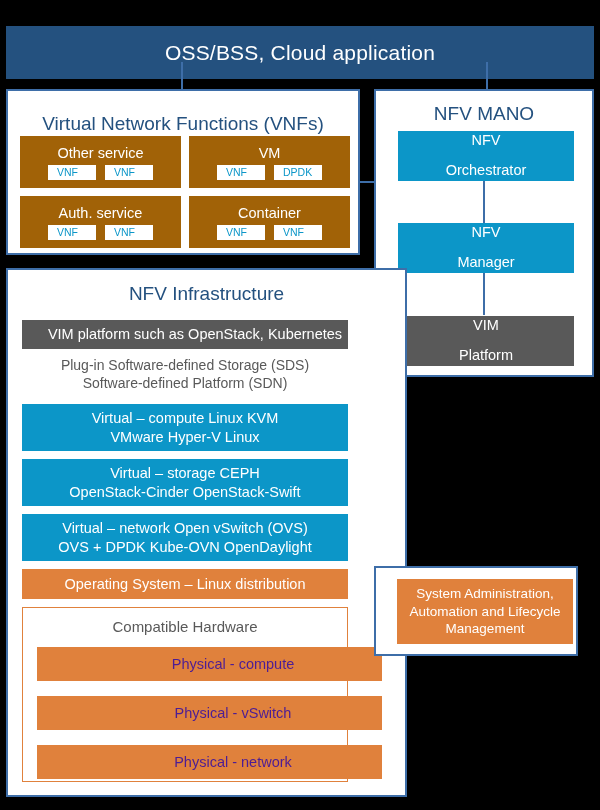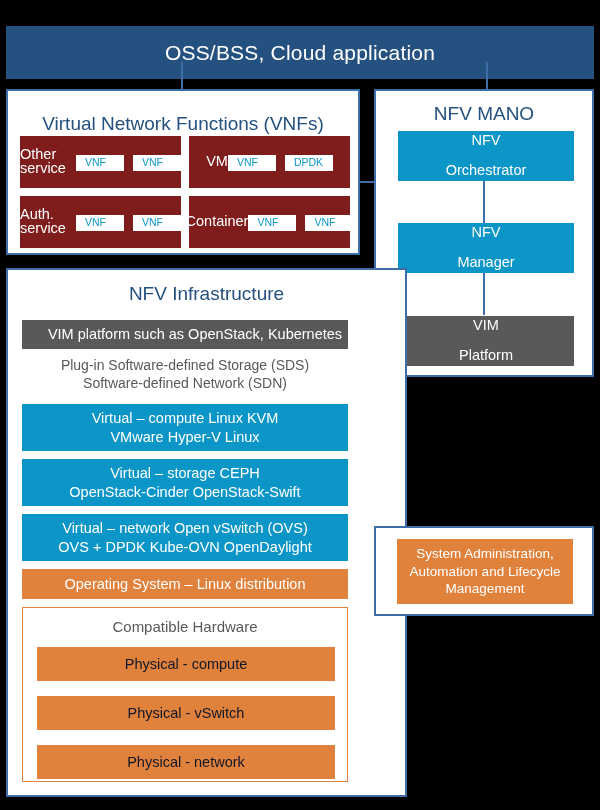--- a/index.html
+++ b/index.html
@@ -66,24 +66,24 @@
     left: 12px;
     top: 45px;
     width: 330px;
     display: flex;
     flex-wrap: wrap;
     gap: 8px 8px;
   }
   .vnf-card {
     width: 161px;
     height: 52px;
-    background: #7f1d1d;
-    box-sizing: border-box;
-    display: flex;
-    flex-direction: row;
+    background: #a16207;
+    box-sizing: border-box;
+    display: flex;
+    flex-direction: column;
     align-items: center;
     justify-content: center;
     padding-top: 2px;
   }
   .vnf-card-title {
     color: #FFFFFF;
     font-size: 14.5px;
     line-height: 1;
     margin-bottom: 4px;
   }
@@ -171,32 +171,33 @@
     font-size: 15px;
     margin-top: 11px;
     line-height: 1;
   }
   .hw-bar {
     position: absolute;
     left: 14px;
     width: 298px;
     height: 34px;
     background: #E0813C;
-    color: #0f172a;
+    color: #4c1d95;
     font-size: 14.5px;
     display: flex;
     align-items: center;
     justify-content: center;
+    padding-left: 47px;
   }
   #hw-compute { top: 39px; }
   #hw-storage { top: 88px; }
   #hw-network { top: 137px; }
 
   
-  #sysadmin-panel { left: 374px; top: 526px; width: 220px; height: 90px; }
+  #sysadmin-panel { left: 374px; top: 566px; width: 204px; height: 90px; }
   #sysadmin-box {
     position: absolute;
     left: 21px; top: 11px;
     width: 176px; height: 65px;
     background: #E0813C;
     color: #FFFFFF;
     font-size: 13.5px;
     line-height: 1.3;
     text-align: center;
     display: flex;
@@ -288,21 +289,21 @@
 
   <div class="panel" id="infra-panel">
     <div class="panel-title">NFV Infrastructure</div>
 
     <div class="infra-bar bar-grey" id="vim-bar">
       <span>VIM platform such as OpenStack, Kubernetes</span>
     </div>
 
     <div id="sds-note">
       <div>Plug-in Software-defined Storage (SDS)</div>
-      <div>Software-defined Network (SDN)</div>
+      <div>Software-defined Platform (SDN)</div>
     </div>
 
     <div class="infra-bar bar-blue" id="virt-compute">
       <span>Virtual – compute Linux KVM</span>
       <span>VMware Hyper-V Linux</span>
     </div>
 
     <div class="infra-bar bar-blue" id="virt-storage">
       <span>Virtual –  storage CEPH</span>
       <span>OpenStack-Cinder OpenStack-Swift</span>

